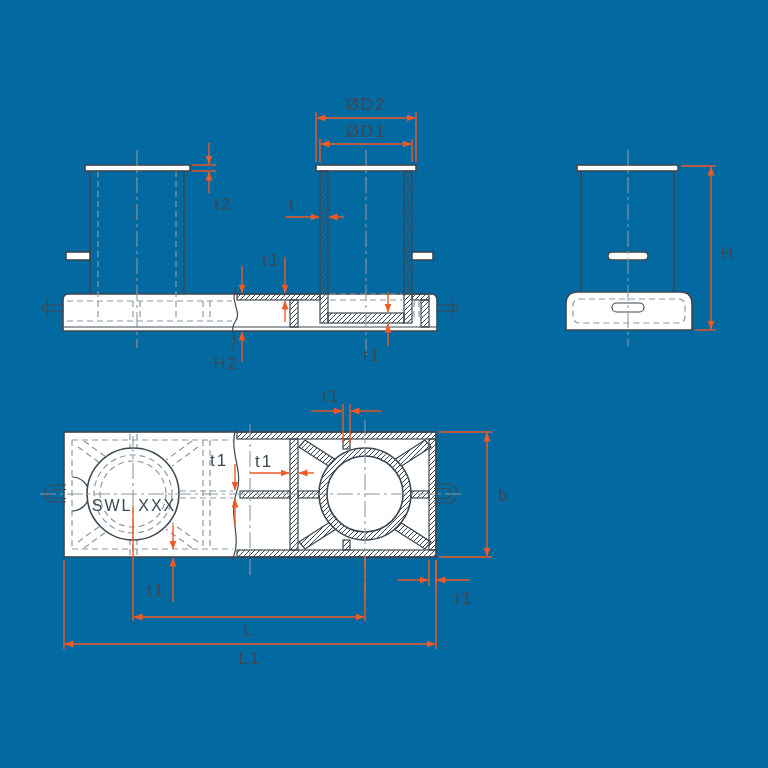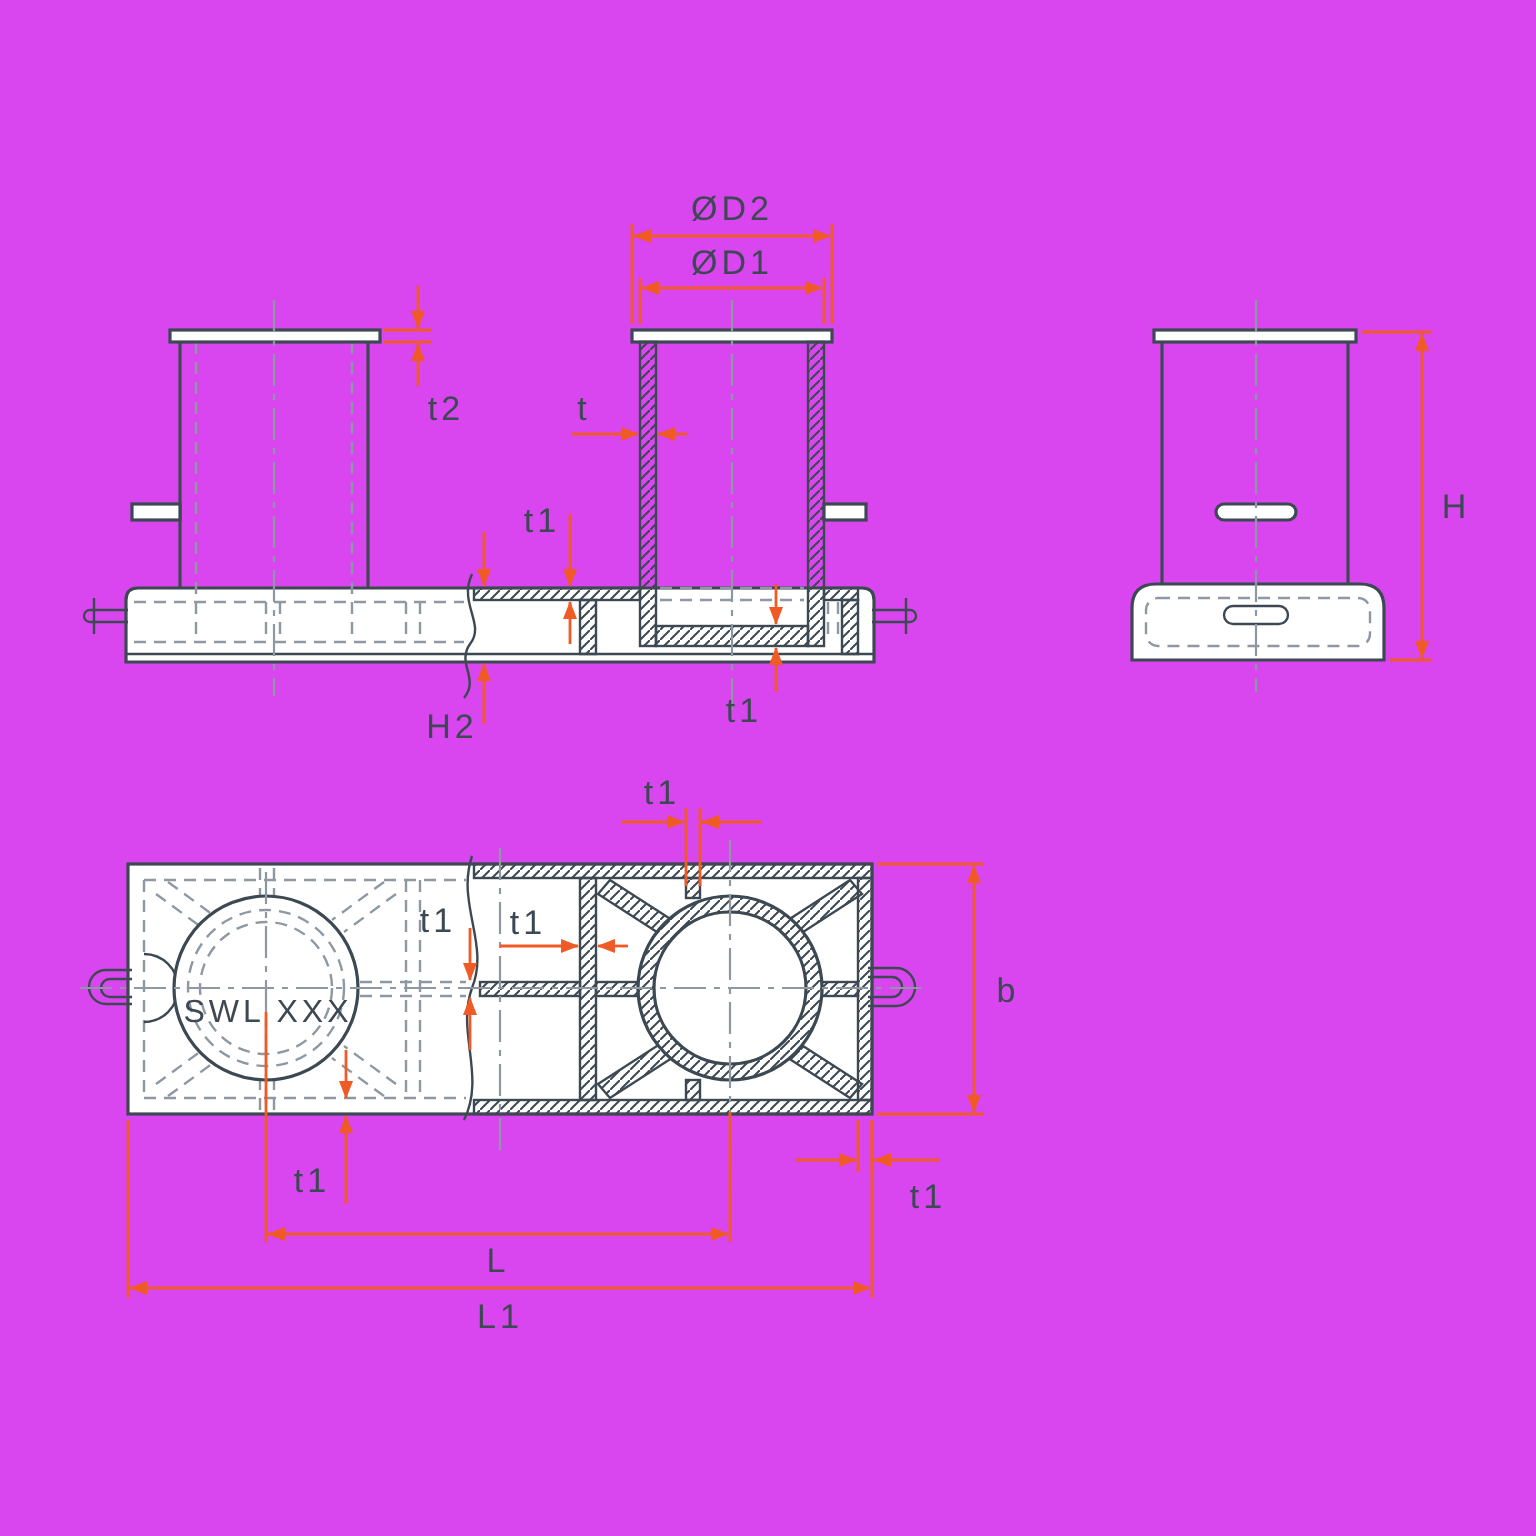--- a/index.html
+++ b/index.html
@@ -1,16 +1,16 @@
 <!DOCTYPE html>
 <html><head>
 <meta charset="utf-8">
 <style>
   html,body{margin:0;padding:0;background:#ffffff;}
-  .page{width:768px;height:768px;background:#d946ef;position:relative;overflow:hidden;}
+  .page{width:768px;height:768px;background:#0369a1;position:relative;overflow:hidden;}
   svg{display:block;}
   text{font-family:"Liberation Sans","DejaVu Sans",sans-serif;font-size:17px;letter-spacing:2px;fill:#3C4852;}
   text.small{font-size:16px;}
   .outline{stroke:#3C4852;stroke-width:1.6;fill:none;}
   .thin{stroke:#3C4852;stroke-width:1.2;fill:none;}
   .hidden-line{stroke:#8E98A2;stroke-width:1.2;fill:none;stroke-dasharray:6 4;}
   .centerline{stroke:#8E98A2;stroke-width:1.1;fill:none;stroke-dasharray:16 4 3 4;}
   .dim{stroke:#F05A24;stroke-width:1.4;fill:none;}
   .hatched{fill:url(#hatch);stroke:#3C4852;stroke-width:1.2;}
   .whitefill{fill:#ffffff;stroke:#3C4852;stroke-width:1.6;}

